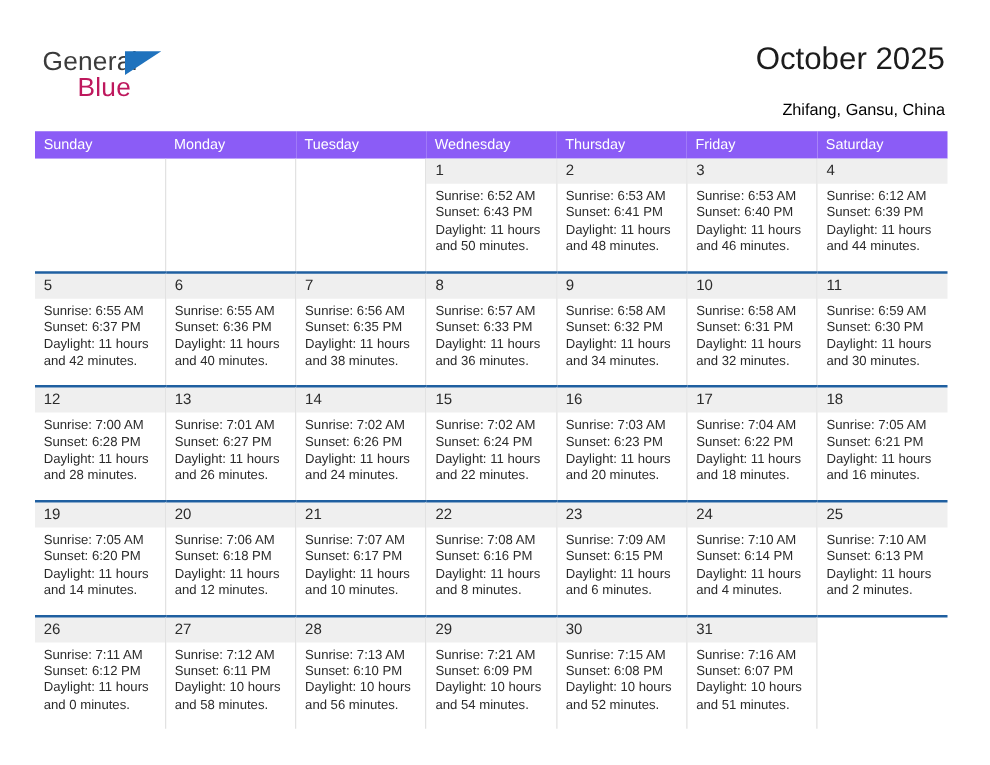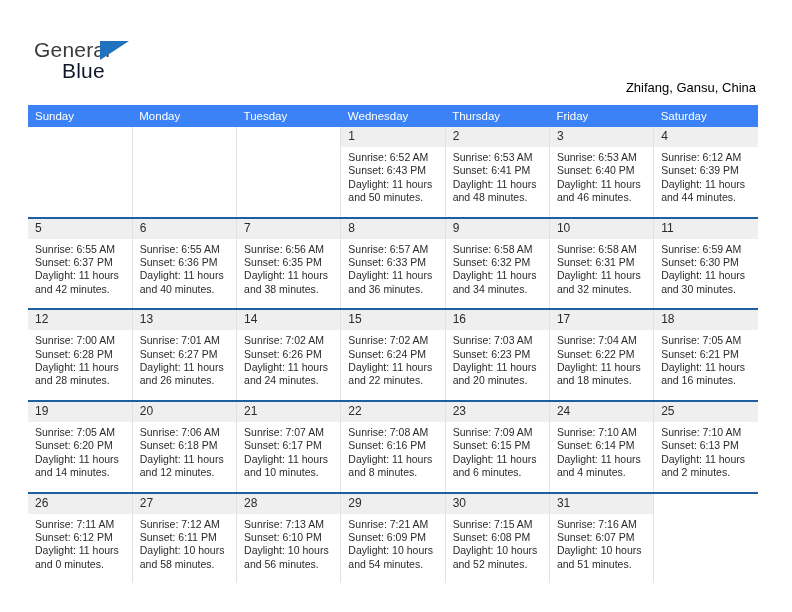--- a/index.html
+++ b/index.html
@@ -23,21 +23,21 @@
     font-size:21px;color:#3b3b3b;letter-spacing:0.2px;
     font-family:"Liberation Sans", sans-serif;
   }
   .logo-tri{
     position:absolute;left:66px;top:3px;width:0;height:0;
     border-left:29px solid #1f72bd;
     border-bottom:19px solid transparent;
   }
   .logo-blue{
     position:absolute;left:28px;top:21px;
-    font-size:21px;color:#0f172a;letter-spacing:0.2px;
+    font-size:21px;color:#be185d;letter-spacing:0.2px;
   }
 
   .title{
     position:absolute;right:36px;top:33px;
     font-size:25px;color:#1c1c1c;text-align:right;
     white-space:nowrap;font-weight:400;
   }
   .subtitle{
     position:absolute;right:36px;top:80px;
     font-size:13px;color:#000000;text-align:right;
@@ -45,21 +45,21 @@
   }
 
   
   .cal{
     position:absolute;left:28px;top:105px;
     width:730px;
     border-collapse:collapse;
     table-layout:fixed;
   }
   .cal th{
-    background:#3b82f6;
+    background:#8b5cf6;
     color:#ffffff;
     font-size:11.5px;
     font-weight:400;
     text-align:left;
     padding:5px 0 5px 7px;
     height:12px;
     border:none;
   }
   .cal td{
     width:104.28px;
@@ -98,20 +98,21 @@
 <div class="page">
 
   <div class="top">
 
     <div class="logo">
       <span class="logo-general">General</span>
       <span class="logo-tri"></span>
       <span class="logo-blue">Blue</span>
     </div>
 
+    <div class="title">October 2025</div>
     <div class="subtitle">Zhifang, Gansu, China</div>
   </div>
 
   <table class="cal">
     <thead>
       <tr>
         <th>Sunday</th>
         <th>Monday</th>
         <th>Tuesday</th>
         <th>Wednesday</th>

